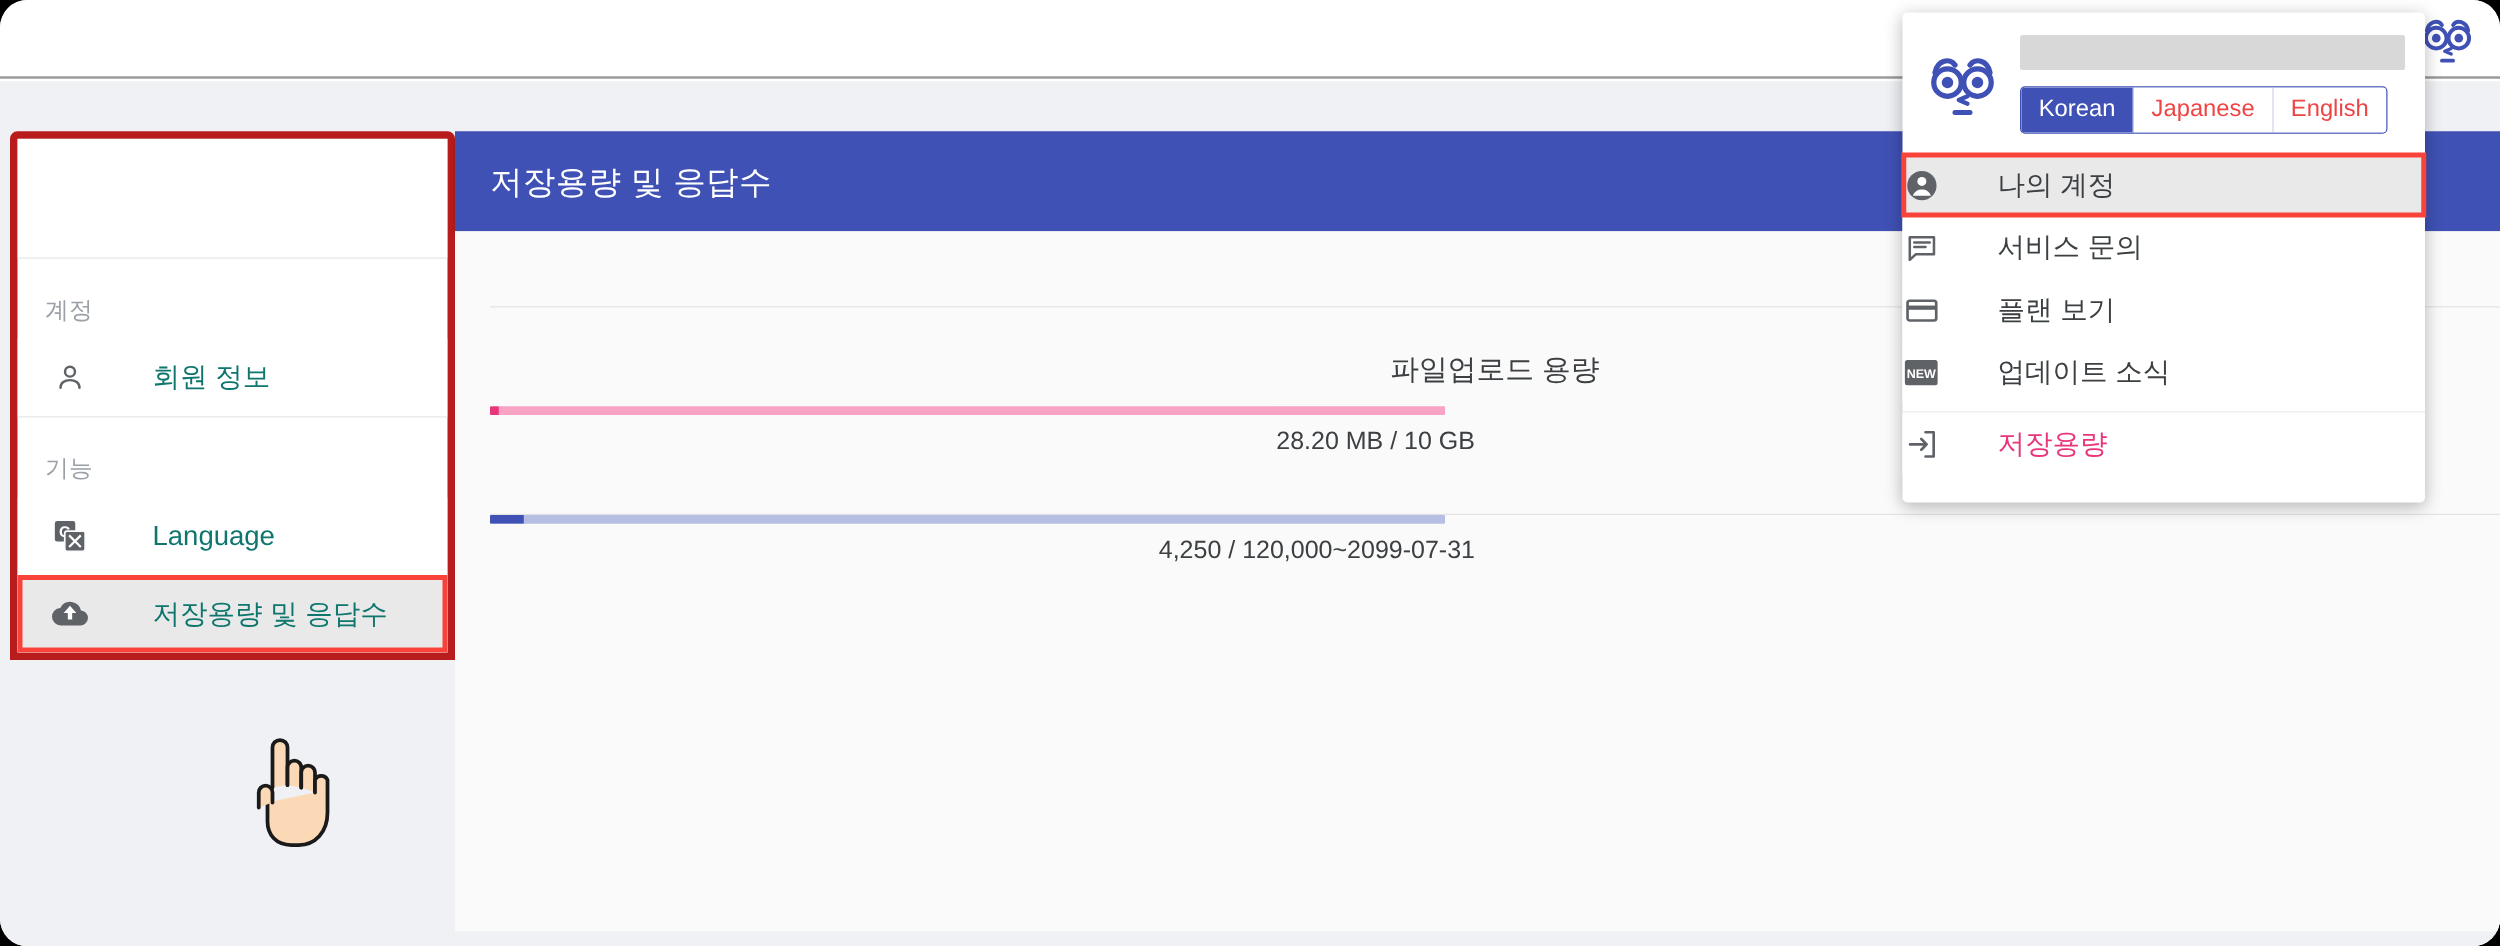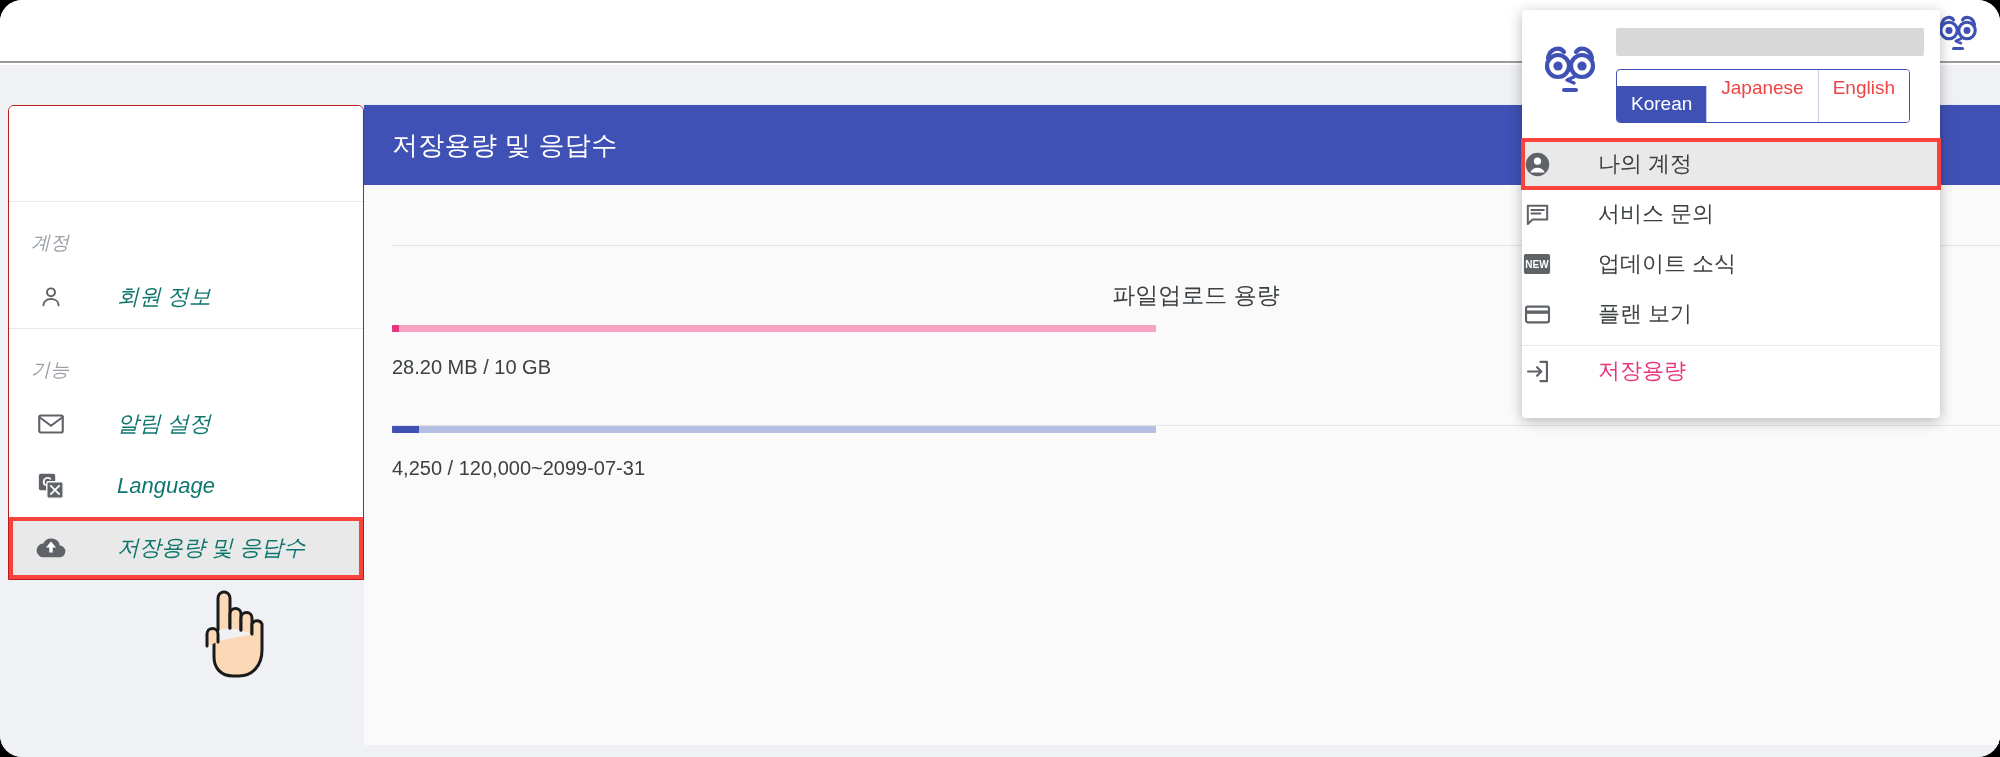--- a/index.html
+++ b/index.html
@@ -41,24 +41,23 @@
     width: 2000px; height: 692px;
     background: #eff1f4;
   }
 
   
   #sidebar {
     position: absolute;
     left: 8px; top: 40px;
     width: 356px;
     background: #ffffff;
-    border: 1px solid #b91c1c;
+    border: 6px solid #b91c1c;
     border-radius: 6px 6px 0 0;
     overflow: hidden;
-    font-style: italic;
   }
   .side-blank { height: 95px; background:#fff; }
   .side-sep   { height: 1px; background: #e6e8ec; }
   .side-group-label {
     font-size: 19px;
     color: #9aa0a6;
     padding: 28px 0 10px 22px;
     letter-spacing: .2px;
   }
   .side-item {
@@ -133,23 +132,24 @@
   .bar-track {
     width: 764px; height: 7px;
     border-radius: 1px;
     position: relative;
     overflow: hidden;
   }
   .bar-fill { position:absolute; left:0; top:0; height:100%; }
   .metric-foot {
     display: flex;
     width: 764px;
-    justify-content: flex-start;
+    justify-content: flex-end;
     align-items: baseline;
-    padding-top: 24px;
+    padding-top: 10px;
+    margin-left: 24px;
   }
   .metric-value { font-size: 20px; color: #3c4043; }
   .metric-date  { font-size: 20px; color: #3c4043; }
   .metric-pad-bottom { height: 46px; }
 
   
   #account-dropdown {
     position: absolute;
     left: 1522px; top: 10px;
     width: 418px;
@@ -181,21 +181,21 @@
   .lang-btn {
     font-size: 19px;
     padding: 7px 14px;
     color: #ef4444;
     background: #fff;
     border-right: 1px solid #c6cbe8;
     cursor: pointer;
     white-space: nowrap;
   }
   .lang-btn:last-child { border-right: none; }
-  .lang-btn.selected { background: #3f51b5; color: #ffffff; margin-top: 16px; }
+  .lang-btn.selected { background: #3f51b5; color: #ffffff; }
 
   .dd-item {
     display: flex;
     align-items: center;
     height: 50px;
     cursor: pointer;
     background: #fff;
   }
   .dd-item .dd-icon {
     width: 30px; height: 30px;
@@ -255,29 +255,20 @@
             <path d="M5.5 19c0-3.3 2.9-5.2 6.5-5.2s6.5 1.9 6.5 5.2" stroke-linecap="round"></path>
           </svg>
         </span>
         <span class="si-label">회원 정보</span>
       </div>
 
       <div class="side-sep"></div>
 
       <div class="side-group-label">기능</div>
 
-      <div class="side-item">
-        <span class="si-icon">
-          <svg class="ico-svg" viewBox="0 0 24 24" width="30" height="30" fill="none" stroke="#5f6368" stroke-width="1.7">
-            <rect x="2.6" y="5.2" width="18.8" height="13.6" rx="1.2"></rect>
-            <path d="M2.6 6.4 L12 13.4 L21.4 6.4" stroke-linecap="round" stroke-linejoin="round"></path>
-          </svg>
-        </span>
-        <span class="si-label">알림 설정</span>
-      </div>
 
       <div class="side-item">
         <span class="si-icon">
           <svg class="ico-svg" viewBox="0 0 24 24" width="28" height="28">
             <rect x="1.6" y="1.6" width="14" height="14" rx="1.6" fill="#5f6368"></rect>
             <text x="8.6" y="12.2" font-size="10.5" font-family="Liberation Sans, sans-serif" fill="#ffffff" text-anchor="middle" font-weight="bold">G</text>
             <rect x="8.4" y="8.4" width="14" height="14" rx="1.6" fill="#5f6368"></rect>
             <path d="M11.4 11.4 L19.4 19.4 M19.4 11.4 L11.4 19.4" stroke="#ffffff" stroke-width="1.5"></path>
             <rect x="8.4" y="8.4" width="14" height="14" rx="1.6" fill="none" stroke="#fafafa" stroke-width="1.2"></rect>
           </svg>
@@ -391,36 +382,36 @@
         <svg class="ico-svg" viewBox="0 0 24 24" width="27" height="27" fill="none" stroke="#5f6368" stroke-width="1.8">
           <path d="M3.4 4.2h17.2v12.2H7.6l-4.2 4z" stroke-linejoin="round"></path>
           <path d="M6.6 8h11M6.6 11.2h8" stroke-linecap="round"></path>
         </svg>
       </span>
       <span class="dd-label">서비스 문의</span>
     </div>
 
     <div class="dd-item">
       <span class="dd-icon">
+        <svg class="ico-svg" viewBox="0 0 24 24" width="27" height="27">
+          <rect x="1.8" y="5" width="20.4" height="14" rx="1.6" fill="none" stroke="#5f6368" stroke-width="1.9"></rect>
+          <rect x="1.8" y="8.4" width="20.4" height="3" fill="#5f6368"></rect>
+        </svg>
+      </span>
+      <span class="dd-label">플랜 보기</span>
+    </div>
+
+    <div class="dd-item">
+      <span class="dd-icon">
         <svg class="ico-svg" viewBox="0 0 28 22" width="28" height="22">
           <rect x="0.9" y="0.9" width="26.2" height="20.2" rx="2" fill="#5f6368"></rect>
           <text x="14" y="15.4" font-size="10" font-family="Liberation Sans, sans-serif" fill="#ffffff" text-anchor="middle" font-weight="bold">NEW</text>
         </svg>
       </span>
       <span class="dd-label">업데이트 소식</span>
-    </div>
-
-    <div class="dd-item">
-      <span class="dd-icon">
-        <svg class="ico-svg" viewBox="0 0 24 24" width="27" height="27">
-          <rect x="1.8" y="5" width="20.4" height="14" rx="1.6" fill="none" stroke="#5f6368" stroke-width="1.9"></rect>
-          <rect x="1.8" y="8.4" width="20.4" height="3" fill="#5f6368"></rect>
-        </svg>
-      </span>
-      <span class="dd-label">플랜 보기</span>
     </div>
 
     <div class="dd-divider"></div>
 
     <div class="dd-item logout">
       <span class="dd-icon">
         <svg class="ico-svg" viewBox="0 0 24 24" width="27" height="27" fill="none" stroke="#5f6368" stroke-width="1.9" stroke-linecap="round" stroke-linejoin="round">
           <path d="M14.6 3.4H20.4V20.6H14.6"></path>
           <path d="M3.6 12h11.6M11.6 8.2 15.4 12l-3.8 3.8"></path>
         </svg>

